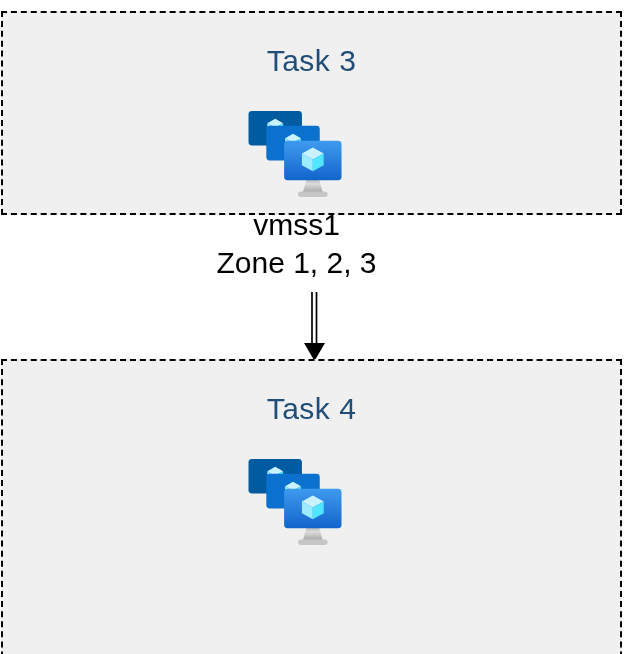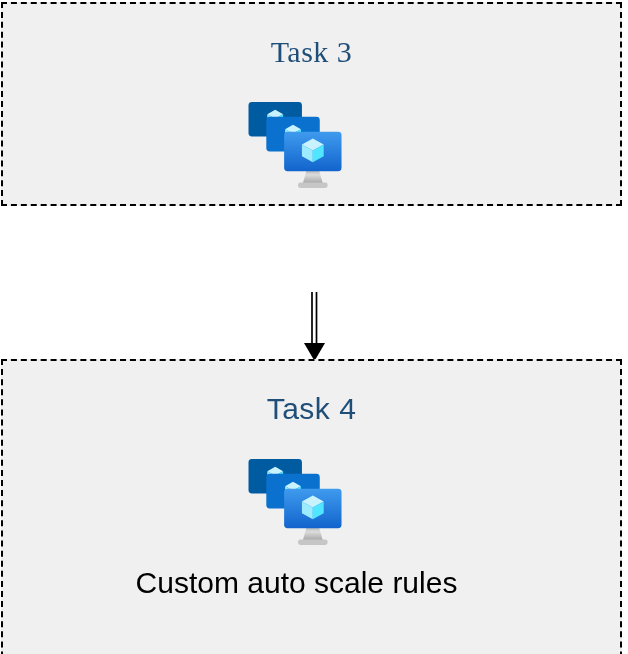--- a/index.html
+++ b/index.html
@@ -21,21 +21,21 @@
     position: absolute;
     left: 1px;
     width: 621px;
     box-sizing: border-box;
     border: 2px dashed #000000;
     background: #f0f0f0;
     display: flex;
     flex-direction: column;
     align-items: center;
   }
-  .task-box.top    { top: 2px;   height: 204px; font-family: Liberation Serif, serif; }
+  .task-box.top    { top: 11px;   height: 204px; }
   .task-box.bottom { top: 359px; height: 359px; }
 
   .task-title {
     margin-top: 30px;
     font-size: 30px;
     line-height: 36px;
     color: #1f4e79;
     letter-spacing: 0.5px;
   }
   .icon-wrap {
@@ -97,20 +97,24 @@
 
         <polygon points="61,74 73,74 77,88 57,88" fill="url(#standGradA)"></polygon>
         <rect x="52" y="87.5" width="30" height="5.5" rx="2.5" fill="#c6c6c6"></rect>
 
         <rect x="38" y="36" width="58" height="40" rx="3.5" fill="url(#frontGradA)"></rect>
         <polygon points="67,43 78,49 67,55 56,49" fill="#c9f2ff"></polygon>
         <polygon points="56,49 67,55 67,67 56,61" fill="#9cebff"></polygon>
         <polygon points="78,49 67,55 67,67 78,61" fill="#50e6ff"></polygon>
       </svg>
     </div>
+    <div class="task-lines">
+      <div class="task-line">vmss1</div>
+      <div class="task-line">Zone 1, 2, 3</div>
+    </div>
   </div>
 
   <div class="connector">
     <svg viewBox="0 0 27 70" width="27" height="70">
       <line x1="11" y1="0" x2="11" y2="53" stroke="#000000" stroke-width="1.7"></line>
       <line x1="15.5" y1="0" x2="15.5" y2="53" stroke="#000000" stroke-width="1.7"></line>
       <polygon points="3,51 24,51 13.5,69" fill="#000000"></polygon>
     </svg>
   </div>
 
@@ -138,18 +142,15 @@
         <polygon points="39,33.5 47,38 47,47 39,42.5" fill="#9cebff"></polygon>
         <polygon points="55,33.5 47,38 47,47 55,42.5" fill="#50e6ff"></polygon>
         <polygon points="61,74 73,74 77,88 57,88" fill="url(#standGradB)"></polygon>
         <rect x="52" y="87.5" width="30" height="5.5" rx="2.5" fill="#c6c6c6"></rect>
         <rect x="38" y="36" width="58" height="40" rx="3.5" fill="url(#frontGradB)"></rect>
         <polygon points="67,43 78,49 67,55 56,49" fill="#c9f2ff"></polygon>
         <polygon points="56,49 67,55 67,67 56,61" fill="#9cebff"></polygon>
         <polygon points="78,49 67,55 67,67 78,61" fill="#50e6ff"></polygon>
       </svg>
     </div>
-    <div class="task-lines">
-      <div class="task-line">Custom auto scale rules</div>
-    </div>
   </div>
 
 </div>
 
 </body></html>

